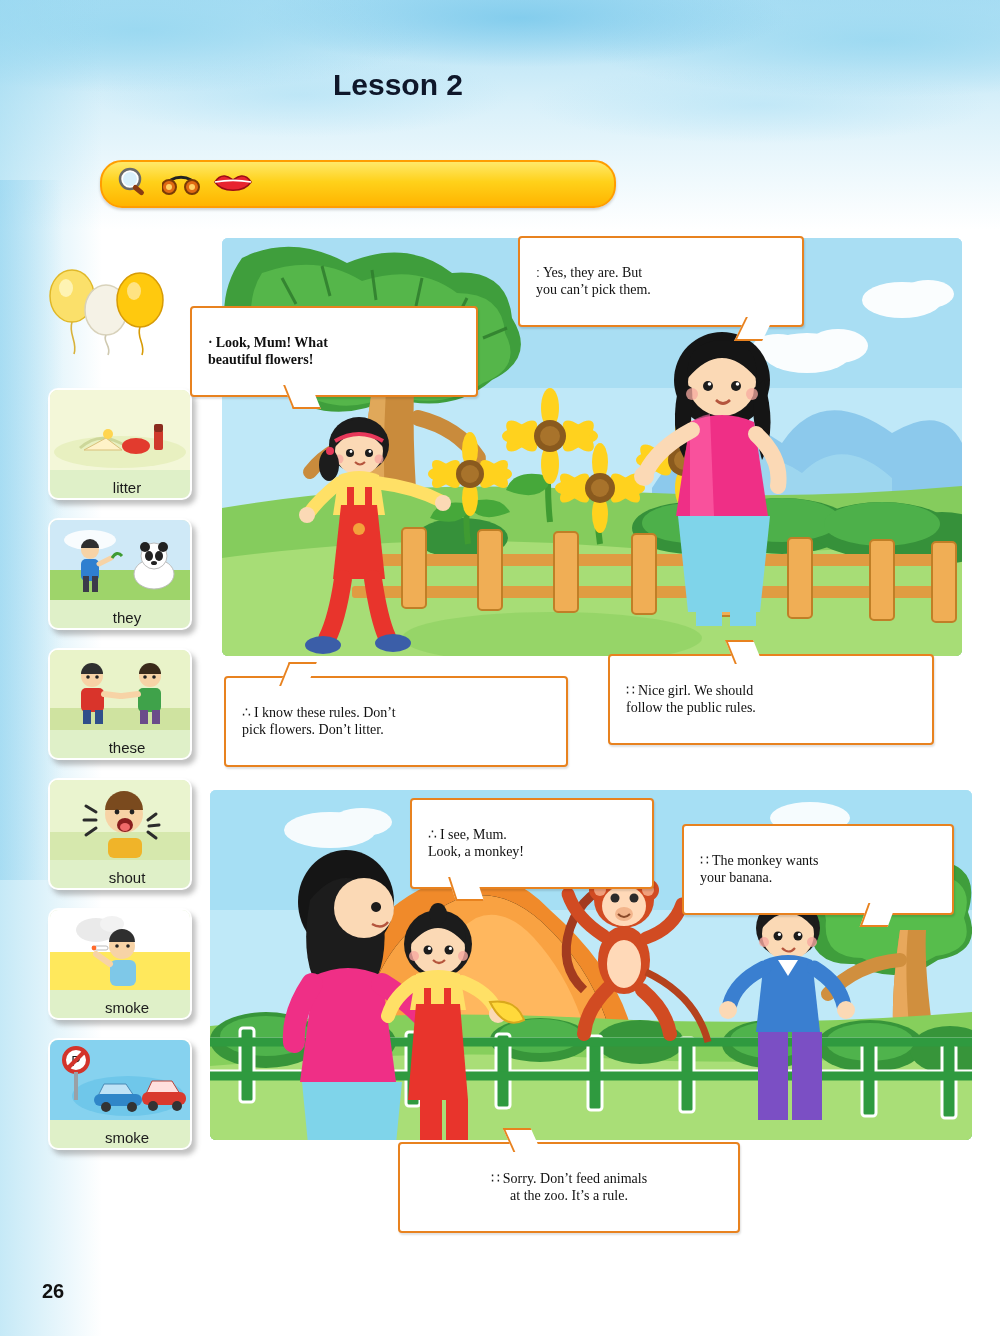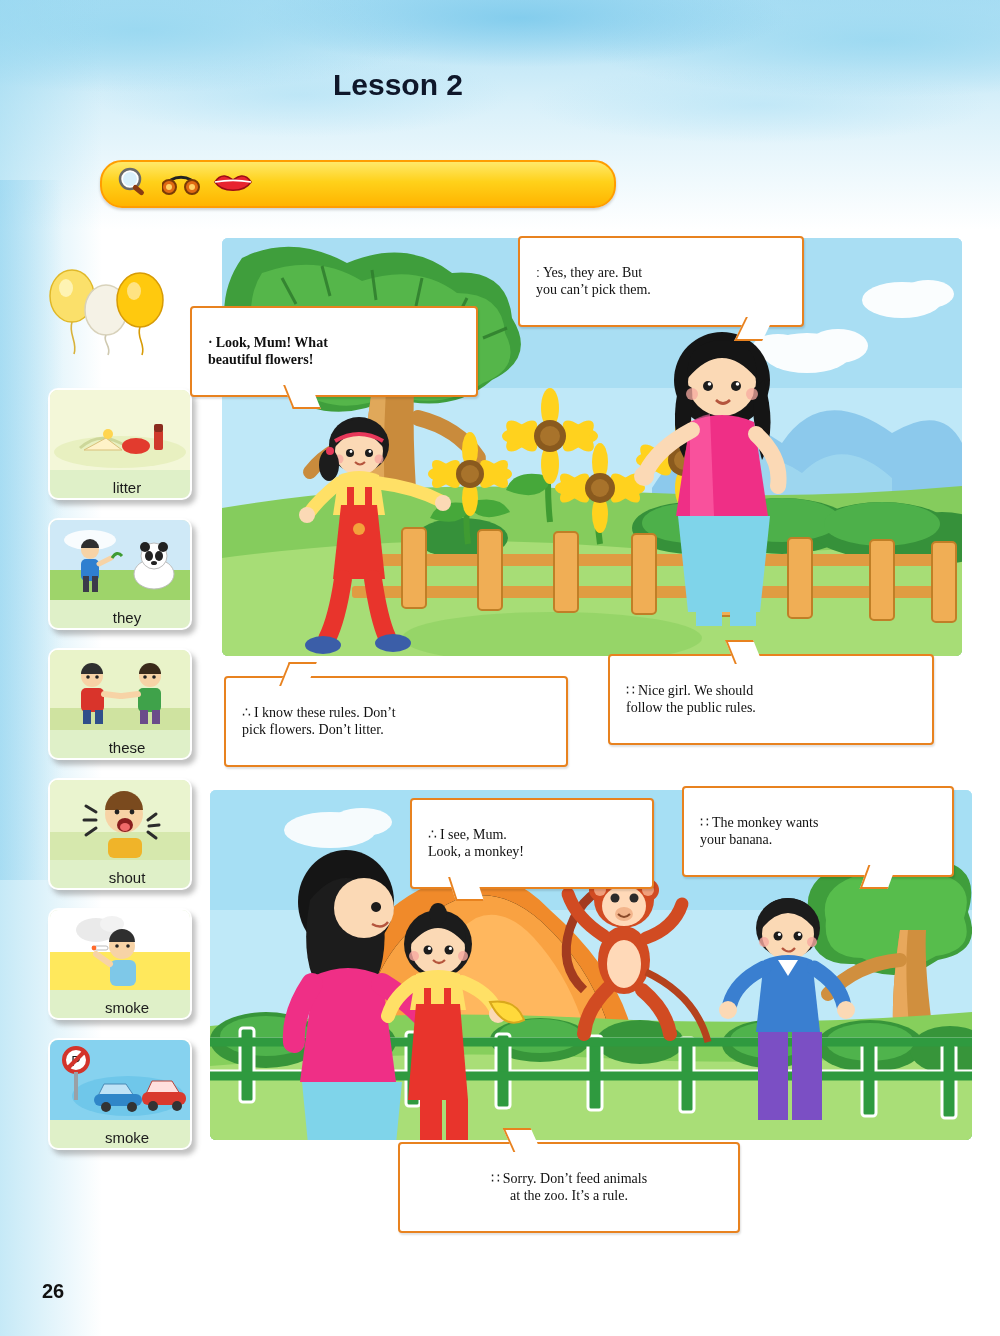--- a/index.html
+++ b/index.html
@@ -659,21 +659,21 @@
     </g>
   </svg>
 </div>
 
 <div class="bubble" style="left:410px;top:798px;width:208px;">
   <span class="dots">∴</span><span>I see, Mum.
    Look, a monkey!</span>
   <span class="tail-shape" style="left:40px;bottom:-14px;transform:skewX(18deg);"></span>
 </div>
 
-<div class="bubble" style="left:682px;top:786px;width:236px;">
+<div class="bubble" style="left:682px;top:824px;width:236px;">
   <span class="dots">∷</span><span>The monkey wants
 your banana.</span>
   <span class="tail-shape" style="right:60px;bottom:-14px;transform:skewX(-20deg);"></span>
 </div>
 
 <div class="bubble" style="left:398px;top:1142px;width:306px;text-align:center;">
   <span class="dots">∷</span><span>Sorry. Don’t feed animals
    at the zoo. It’s a rule.</span>
   <span class="tail-shape" style="left:108px;top:-16px;transform:skewX(24deg) scaleY(-1);"></span>
 </div>

